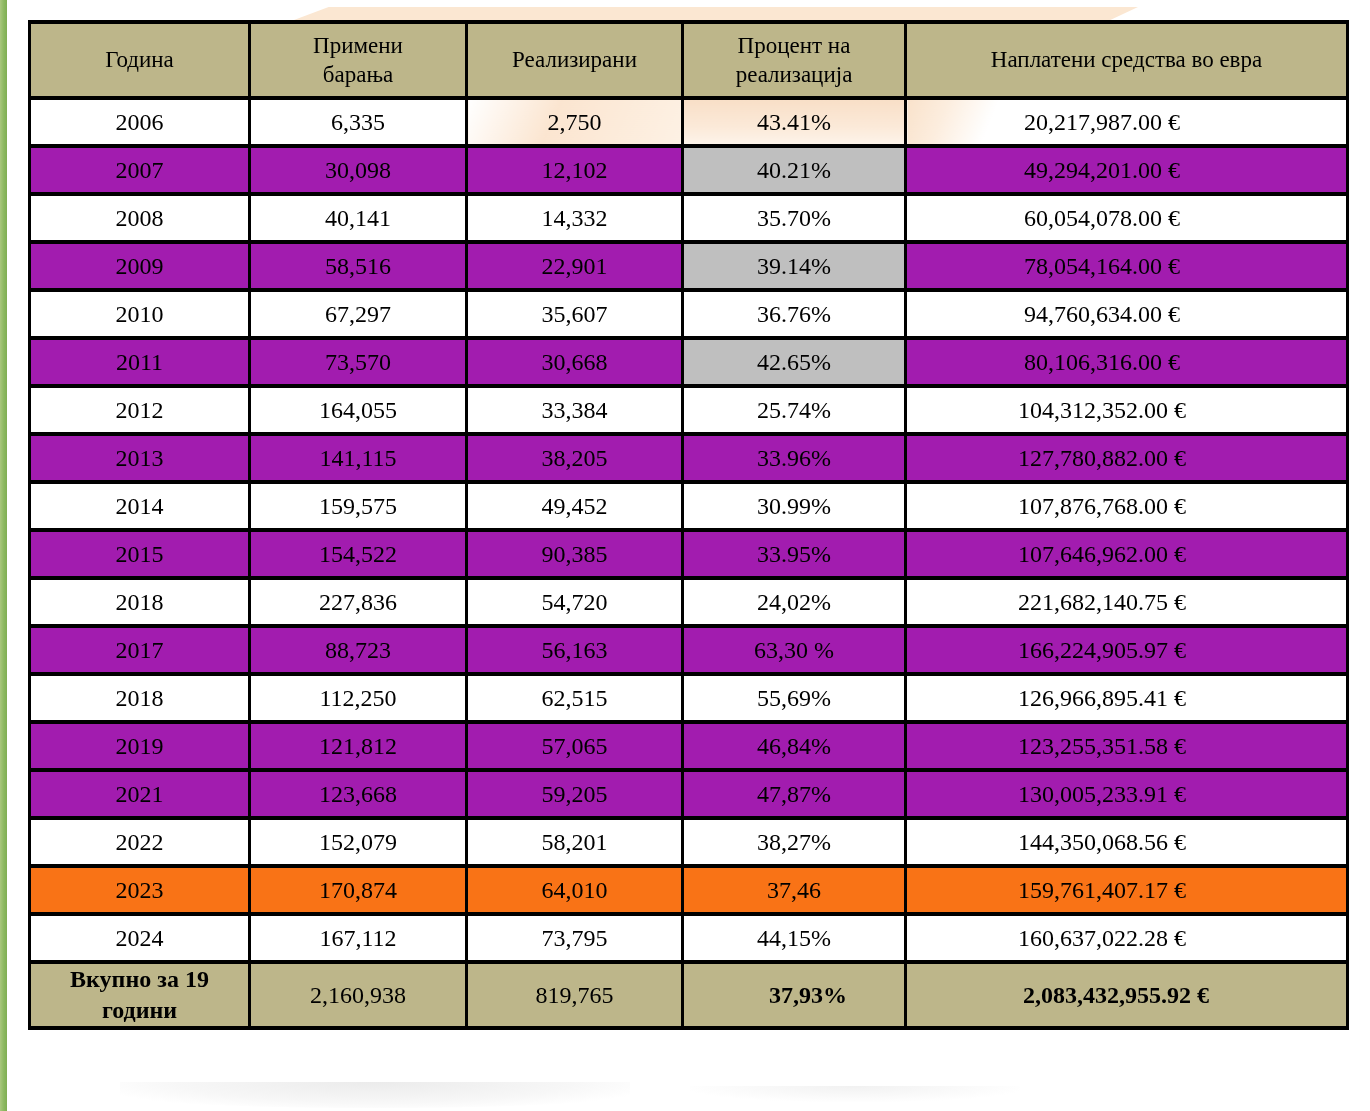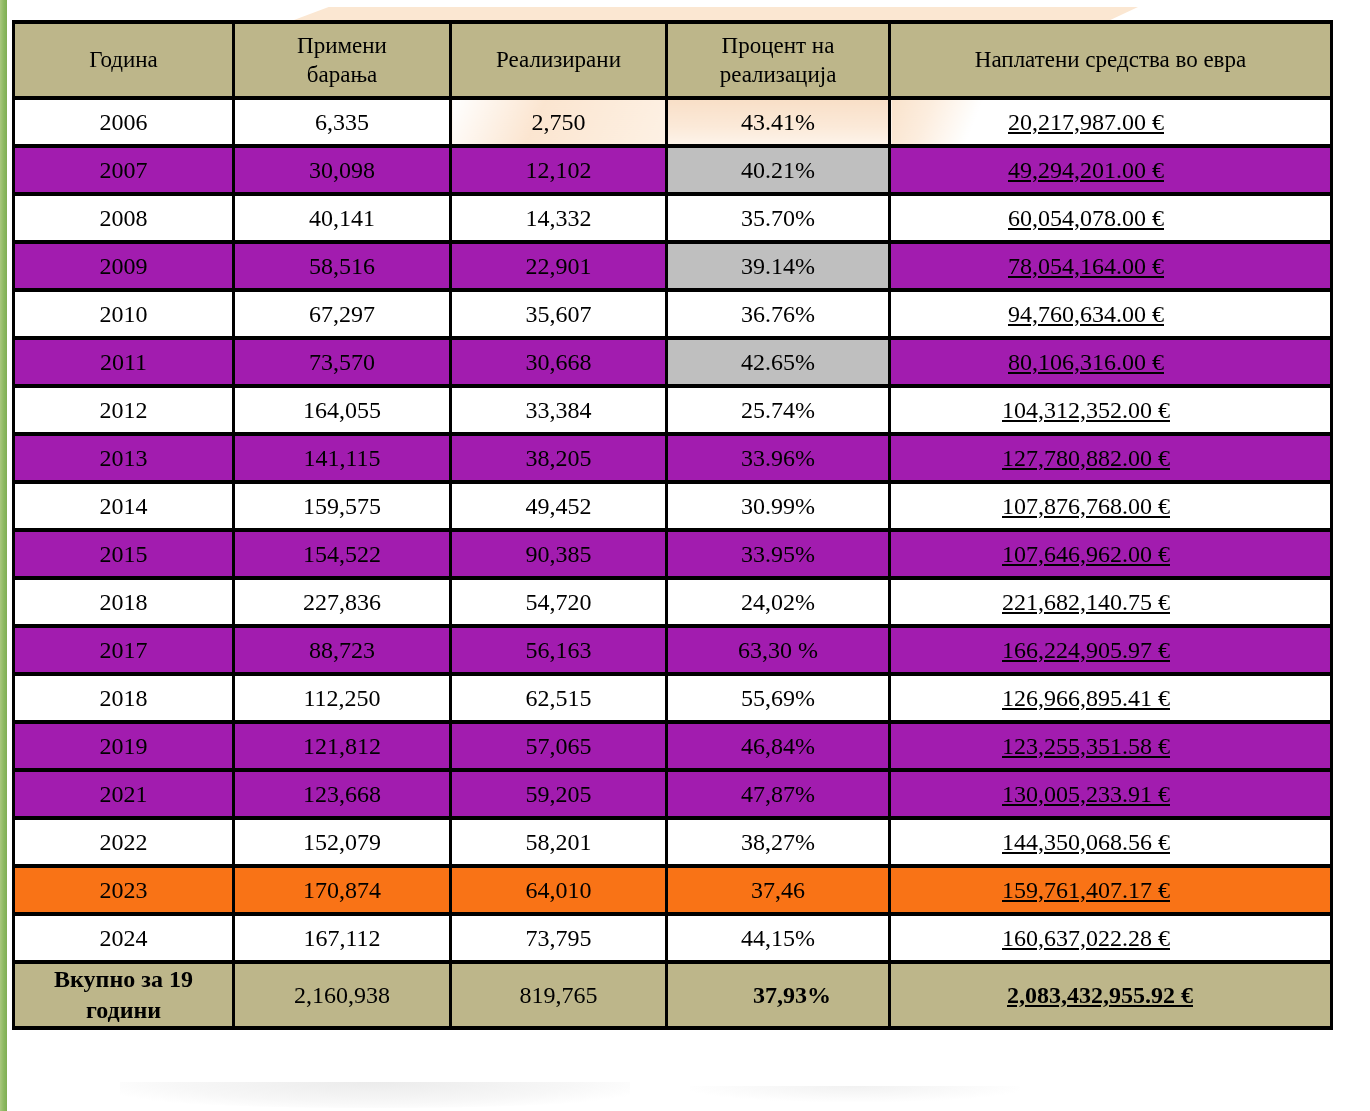--- a/index.html
+++ b/index.html
@@ -22,40 +22,40 @@
     position:absolute;left:120px;top:1082px;width:510px;height:26px;
     background:radial-gradient(ellipse at 50% 0%,#ebebeb 0%,#f7f7f7 55%,#ffffff 80%);
     border-radius:0 0 50% 50%;
   }
   .watermark-bottom2{
     position:absolute;left:690px;top:1086px;width:330px;height:16px;
     background:radial-gradient(ellipse at 50% 0%,#f1f1f1 0%,#ffffff 75%);
     border-radius:0 0 50% 50%;
   }
   table.stats{
-    position:absolute;left:12px;top:20px;width:1318px;
+    position:absolute;left:28px;top:20px;width:1318px;
     border-collapse:collapse;table-layout:fixed;
     background:#ffffff;
   }
   table.stats th,table.stats td{
     border:3px solid #000;
     border-top-width:4px;border-bottom-width:4px;
     vertical-align:middle;text-align:center;
     overflow:hidden;
   }
   table.stats th{
     background:#bdb68a;
     font-weight:normal;font-size:23px;line-height:1.28;
     height:72px;padding:0 28px;
   }
   table.stats th.amount-h{padding:0 10px;}
   table.stats td{
     font-size:24px;height:42px;background:#ffffff;
   }
-  td.amount{text-align:right;padding-right:50px;text-decoration:underline;}
+  td.amount{text-align:right;padding-right:50px;}
   tr.row-gray td{background:#a21caf;}
   tr.row-darker td{background:#f97316;}
   td.cell-dark{background:#bfbfbf !important;}
   td.peach{background:linear-gradient(180deg,#f8dfc7 0%,#fbe9d8 60%,#fdf3e9 100%) !important;}
   td.peach-soft{background:linear-gradient(115deg,#ffffff 0%,#fbe5d0 40%,#fdf1e4 100%) !important;}
   td.peach-edge{background:linear-gradient(112deg,#f9e2cb 0%,#fcedde 9%,#ffffff 20%) !important;}
   tfoot td{
     background:#bdb68a !important;height:88px;font-size:25px;
   }
   tfoot td.total-label{font-weight:bold;font-size:24px;padding:0 24px;line-height:1.3;font-family:Liberation Serif, serif;}

